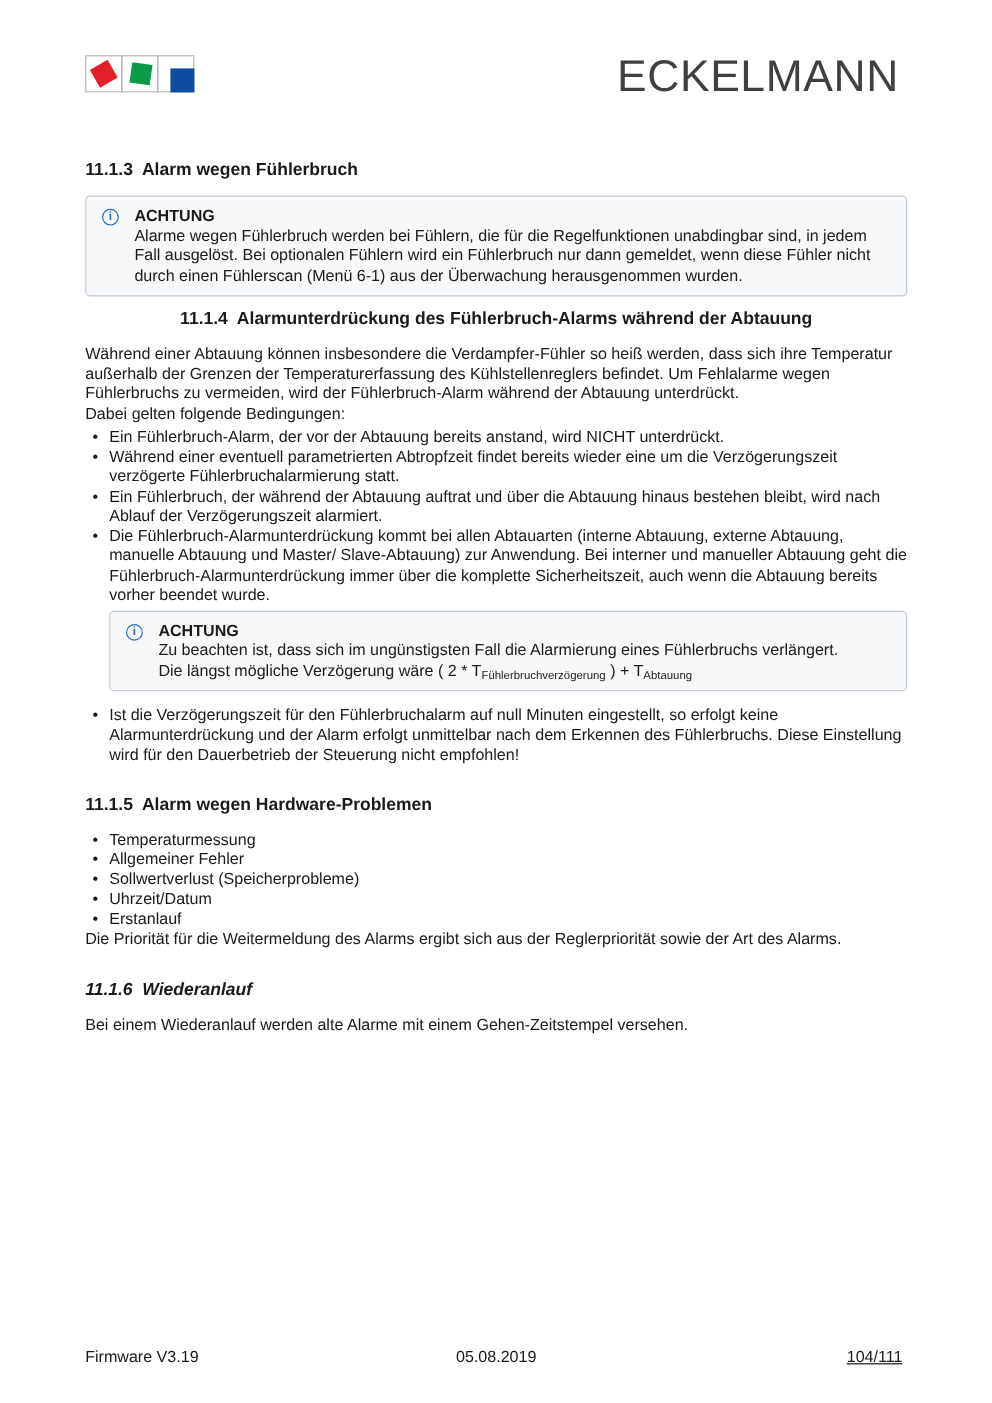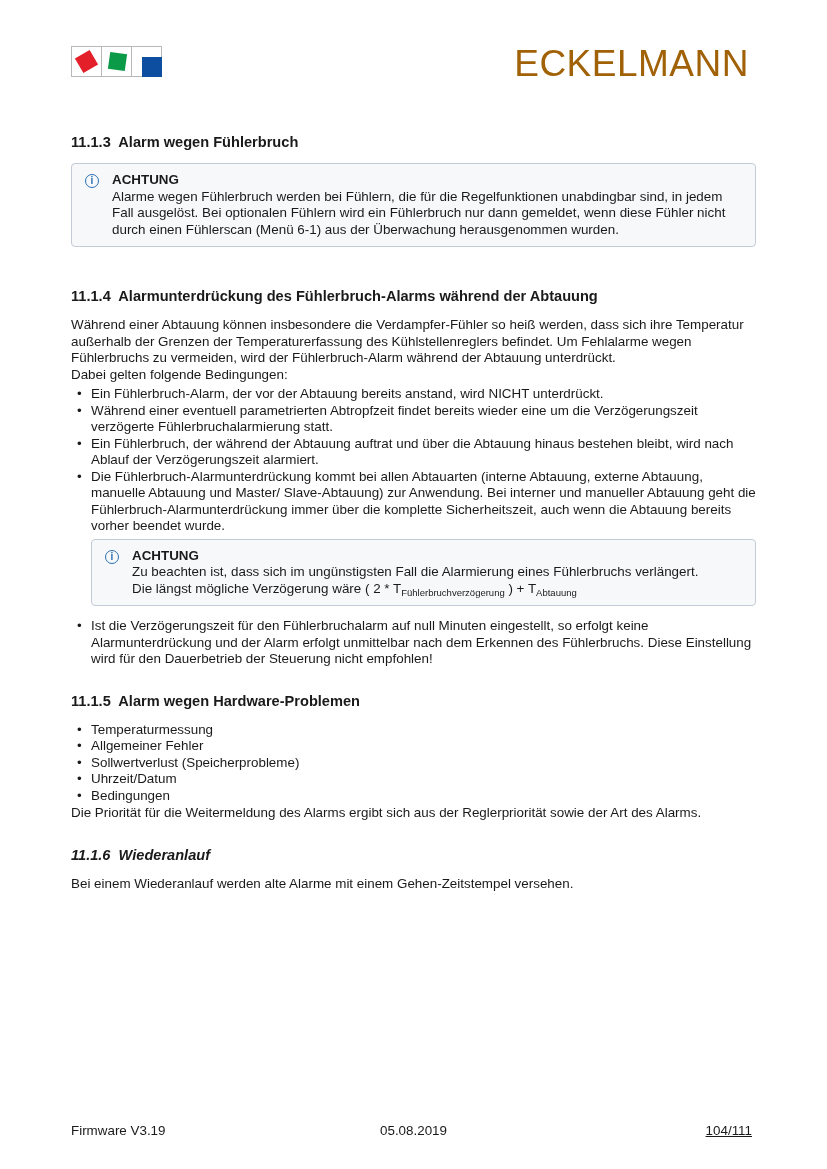--- a/index.html
+++ b/index.html
@@ -6,21 +6,21 @@
   body {
     width: 827px; height: 1169px; position: relative; overflow: hidden;
     font-family: "Liberation Sans", sans-serif; color: #1a1a1a;
     font-size: 13.4px; line-height: 16.5px;
   }
   .logo { position: absolute; left: 71px; top: 46px; width: 95px; height: 31px; display: flex; }
   .logo .cell { width: 31px; height: 31px; border: 1px solid #b8b8b8; box-sizing: border-box; position: relative; margin-right: -1px; }
   .logo .sq-red { position: absolute; width: 17px; height: 17px; background: #e3202a; left: 6px; top: 6px; transform: rotate(-30deg); }
   .logo .sq-green { position: absolute; width: 17px; height: 17px; background: #0b9a48; left: 7px; top: 6px; transform: rotate(8deg); }
   .logo .sq-blue { position: absolute; width: 20px; height: 20px; background: #0d4ea0; left: 10px; top: 10px; }
-  .brand { position: absolute; right: 78px; top: 44px; font-size: 37px; letter-spacing: 0.5px; color: #a16207; font-weight: 300; line-height: 40px; }
+  .brand { position: absolute; right: 78px; top: 44px; font-size: 37px; letter-spacing: 0.5px; color: #404040; font-weight: 300; line-height: 40px; }
 
   .content { position: absolute; left: 71px; top: 133px; width: 685px; }
   h3 { font-size: 14.6px; font-weight: bold; margin: 0 0 12px 0; line-height: 18px; }
   h3 .num { margin-right: 4px; }
   p { margin: 0; }
   .note {
     border: 1.5px solid #c3cbd6; border-radius: 4px; background: #f7f8fa;
     padding: 8px 12px 8px 40px; position: relative; margin: 10px 0 0 0;
   }
   .note .info-icon {
@@ -56,21 +56,21 @@
 
 <div class="content">
 
   <h3><span class="num">11.1.3</span> <span>Alarm wegen Fühlerbruch</span></h3>
   <div class="note" style="margin-top:11px;">
     <span class="info-icon">i</span>
     <div class="title">ACHTUNG</div>
     <div>Alarme wegen Fühlerbruch werden bei Fühlern, die für die Regelfunktionen unabdingbar sind, in jedem Fall ausgelöst. Bei optionalen Fühlern wird ein Fühlerbruch nur dann gemeldet, wenn diese Fühler nicht durch einen Fühlerscan (Menü 6-1) aus der Überwachung herausgenommen wurden.</div>
   </div>
 
-  <h3 style="margin-top:40px;"><span class="num">11.1.4</span> <span>Alarmunterdrückung des Fühlerbruch-Alarms während der Abtauung</span></h3>
+  <h3 style="margin-top:10px;text-align:center;"><span class="num">11.1.4</span> <span>Alarmunterdrückung des Fühlerbruch-Alarms während der Abtauung</span></h3>
   <p>Während einer Abtauung können insbesondere die Verdampfer-Fühler so heiß werden, dass sich ihre Temperatur außerhalb der Grenzen der Temperaturerfassung des Kühlstellenreglers befindet. Um Fehlalarme wegen Fühlerbruchs zu vermeiden, wird der Fühlerbruch-Alarm während der Abtauung unterdrückt.</p>
   <p>Dabei gelten folgende Bedingungen:</p>
   <ul style="margin-top:3px;">
     <li>Ein Fühlerbruch-Alarm, der vor der Abtauung bereits anstand, wird NICHT unterdrückt.</li>
     <li>Während einer eventuell parametrierten Abtropfzeit findet bereits wieder eine um die Verzögerungszeit verzögerte Fühlerbruchalarmierung statt.</li>
     <li>Ein Fühlerbruch, der während der Abtauung auftrat und über die Abtauung hinaus bestehen bleibt, wird nach Ablauf der Verzögerungszeit alarmiert.</li>
     <li>Die Fühlerbruch-Alarmunterdrückung kommt bei allen Abtauarten (interne Abtauung, externe Abtauung, manuelle Abtauung und Master/ Slave-Abtauung) zur Anwendung. Bei interner und manueller Abtauung geht die Fühlerbruch-Alarmunterdrückung immer über die komplette Sicherheitszeit, auch wenn die Abtauung bereits vorher beendet wurde.</li>
   </ul>
   <div class="note" style="margin-left:20px; margin-top:4px;">
     <span class="info-icon">i</span>
@@ -81,21 +81,21 @@
   <ul style="margin-top:12px;">
     <li>Ist die Verzögerungszeit für den Fühlerbruchalarm auf null Minuten eingestellt, so erfolgt keine Alarmunterdrückung und der Alarm erfolgt unmittelbar nach dem Erkennen des Fühlerbruchs. Diese Einstellung wird für den Dauerbetrieb der Steuerung nicht empfohlen!</li>
   </ul>
 
   <h3 style="margin-top:24px;"><span class="num">11.1.5</span> <span>Alarm wegen Hardware-Problemen</span></h3>
   <ul style="margin-top:5px;">
     <li>Temperaturmessung</li>
     <li>Allgemeiner Fehler</li>
     <li>Sollwertverlust (Speicherprobleme)</li>
     <li>Uhrzeit/Datum</li>
-    <li>Bedingungen</li>
+    <li>Erstanlauf</li>
   </ul>
   <p style="margin-top:1px;">Die Priorität für die Weitermeldung des Alarms ergibt sich aus der Reglerpriorität sowie der Art des Alarms.</p>
 
   <h3 style="margin-top:24px;font-style:italic;"><span class="num">11.1.6</span> <span>Wiederanlauf</span></h3>
   <p>Bei einem Wiederanlauf werden alte Alarme mit einem Gehen-Zeitstempel versehen.</p>
 </div>
 
 <div class="footer">
   <span class="left">Firmware V3.19</span>
   <span class="center">05.08.2019</span>

